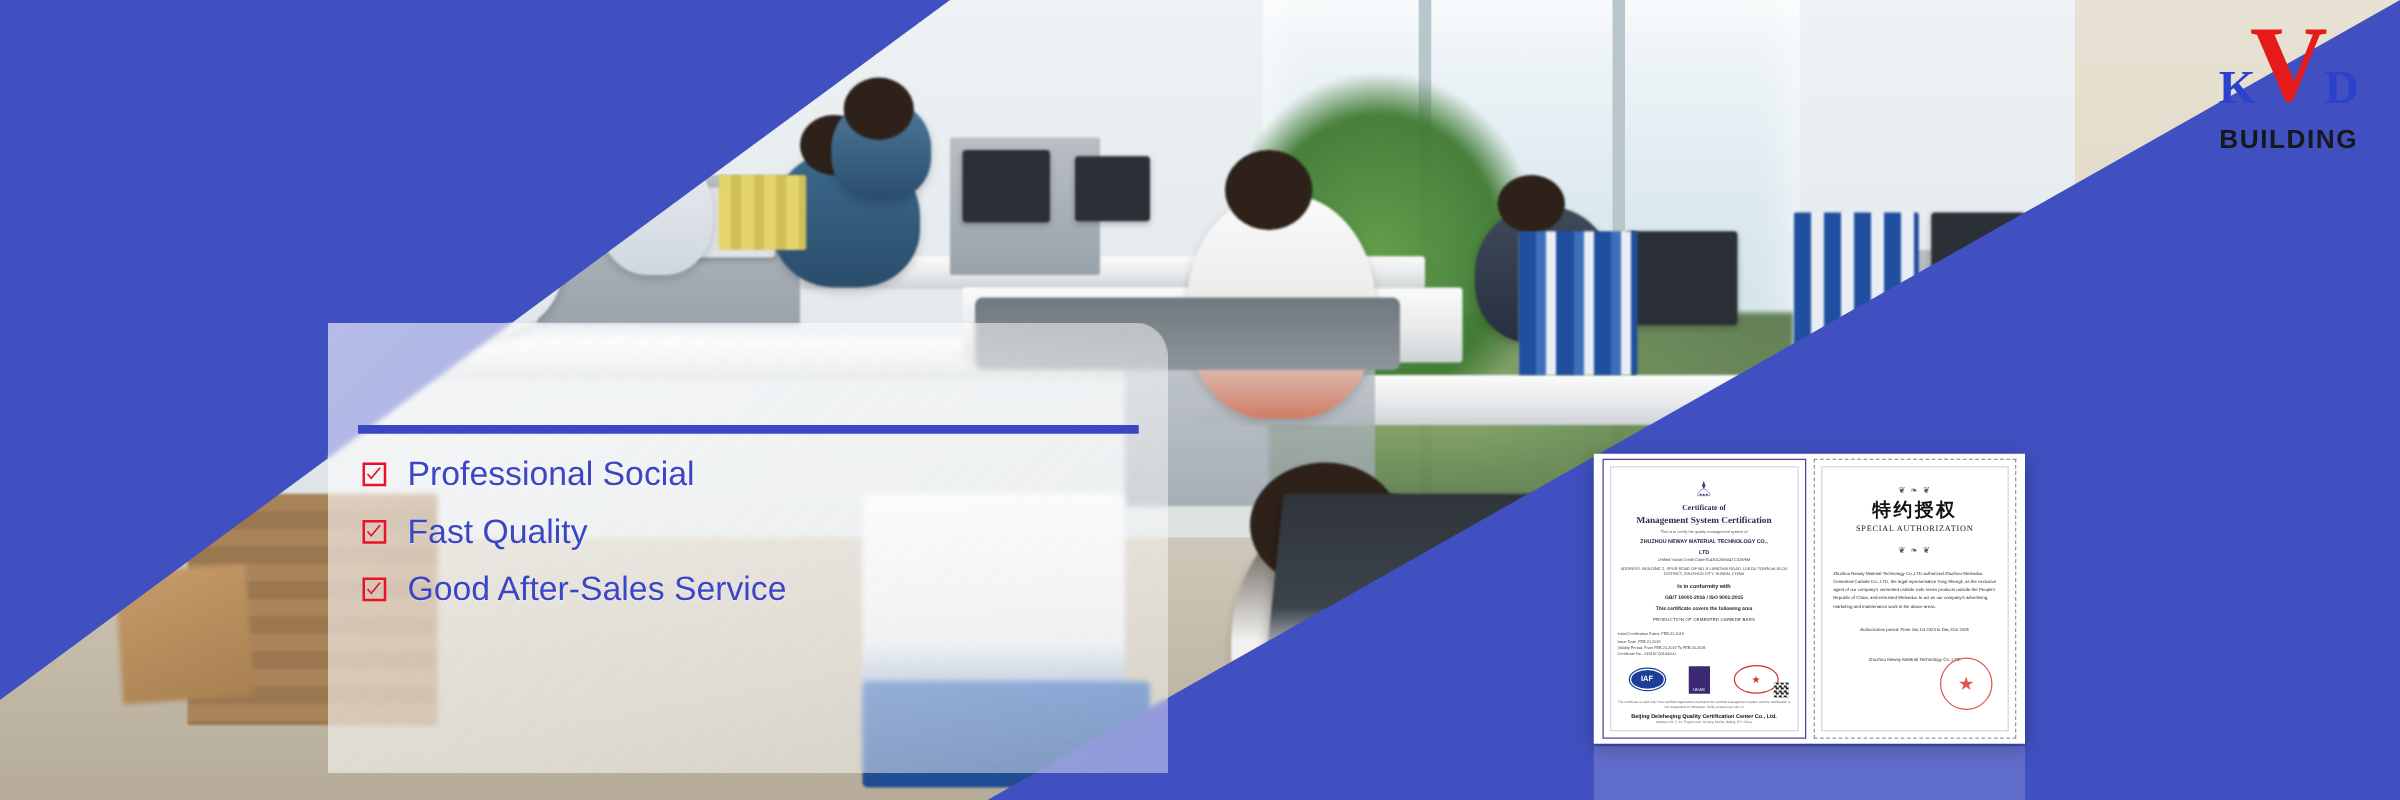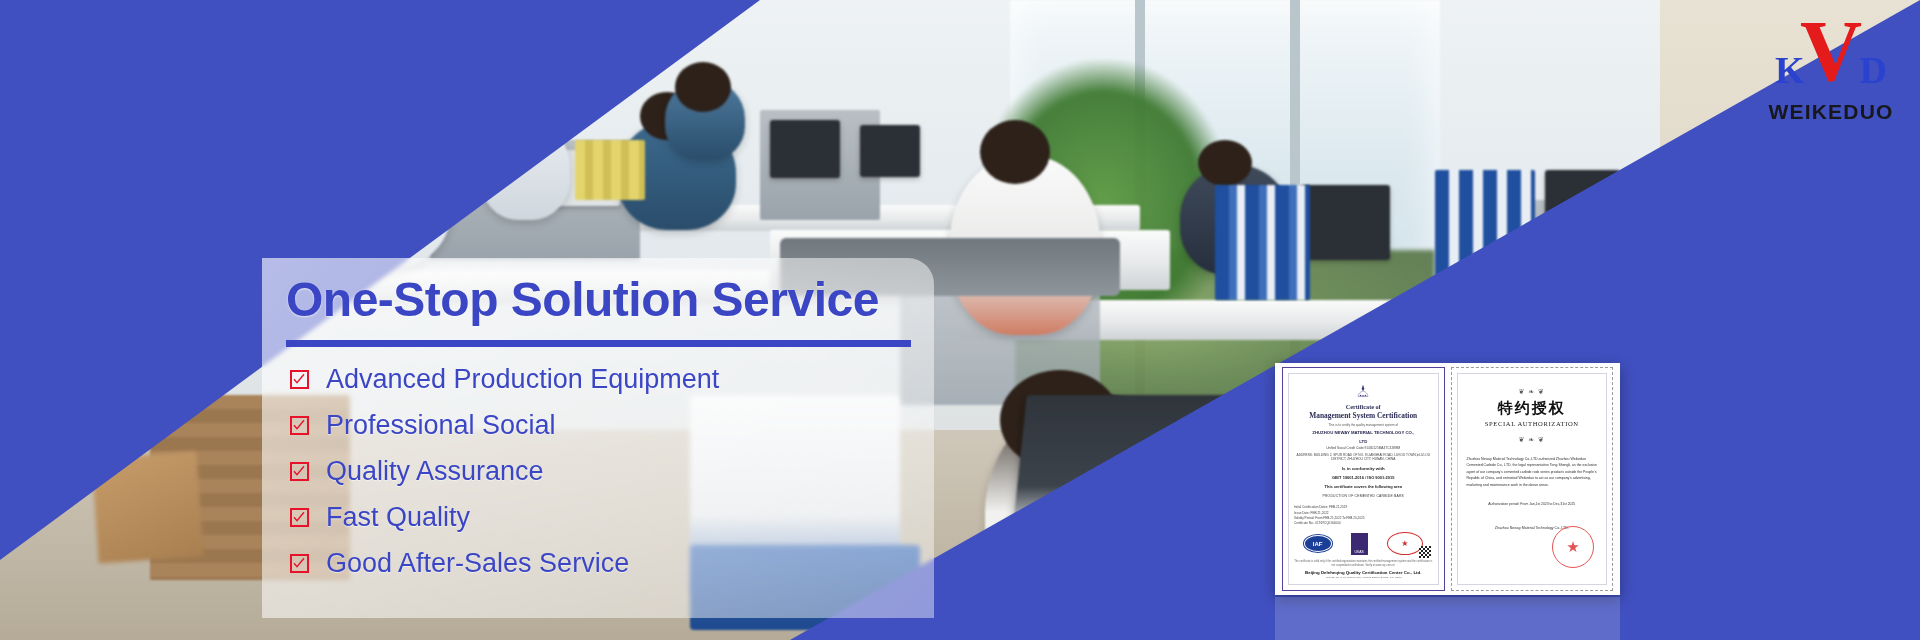--- a/index.html
+++ b/index.html
@@ -282,51 +282,34 @@
     <div class="laptop blurlite"></div>
     <div class="keyboard blurlite"></div>
     <div class="deskrow blurlite" style="left:780px;top:238px;width:340px;height:58px;background:linear-gradient(180deg,#70787e 0%,#8e969c 100%);border-radius:6px;"></div>
   </div>
 
   <div class="diag-tl" style="background:#4150c0;"></div>
   <div class="diag-br" style="background:#4150c0;"></div>
 
   <div class="panel"></div>
 
-  <div class="title">One-Stop Solution Service</div>
   <div class="divider"></div>
 
   <div class="bullets">
 
-    <div class="bullet">
-      <span class="chk">
-        <svg width="12" height="12" viewBox="0 0 12 12">
-            <path d="M1 6.2 L4 9.6 L11 1.2" stroke="#e8122a" stroke-width="1.4" fill="none"></path>
-          </svg>
-      </span>
-      <span class="bullet-label">Advanced Production Equipment</span>
-    </div>
 
     <div class="bullet">
       <span class="chk">
         <svg width="12" height="12" viewBox="0 0 12 12">
             <path d="M1 6.2 L4 9.6 L11 1.2" stroke="#e8122a" stroke-width="1.4" fill="none"></path>
           </svg>
       </span>
       <span class="bullet-label">Professional Social</span>
     </div>
 
-    <div class="bullet">
-      <span class="chk">
-        <svg width="12" height="12" viewBox="0 0 12 12">
-            <path d="M1 6.2 L4 9.6 L11 1.2" stroke="#e8122a" stroke-width="1.4" fill="none"></path>
-          </svg>
-      </span>
-      <span class="bullet-label">Quality Assurance</span>
-    </div>
 
     <div class="bullet">
       <span class="chk">
         <svg width="12" height="12" viewBox="0 0 12 12">
             <path d="M1 6.2 L4 9.6 L11 1.2" stroke="#e8122a" stroke-width="1.4" fill="none"></path>
           </svg>
       </span>
       <span class="bullet-label">Fast Quality</span>
     </div>
 
@@ -340,21 +323,21 @@
     </div>
 
   </div>
 
   <div class="logo">
     <div class="logo-marks">
       <div class="logo-v">V</div>
       <div class="logo-k">K</div>
       <div class="logo-d">D</div>
     </div>
-    <div class="logo-word">WEIKEDUO</div>
+    <div class="logo-word">BUILDING</div>
   </div>
 
   <div class="certs">
 
     <div class="cert c1">
       <div class="cert-inner">
         <svg class="c-emblem" viewBox="0 0 40 44">
           <path d="M20 2 L24 14 L20 20 L16 14 Z" fill="#3b3b7a"></path>
           <path d="M20 20 C8 24 6 32 6 36 L34 36 C34 32 32 24 20 20 Z" fill="none" stroke="#3b3b7a" stroke-width="1.2"></path>
           <circle cx="13" cy="33" r="2.2" fill="#3b3b7a"></circle>

